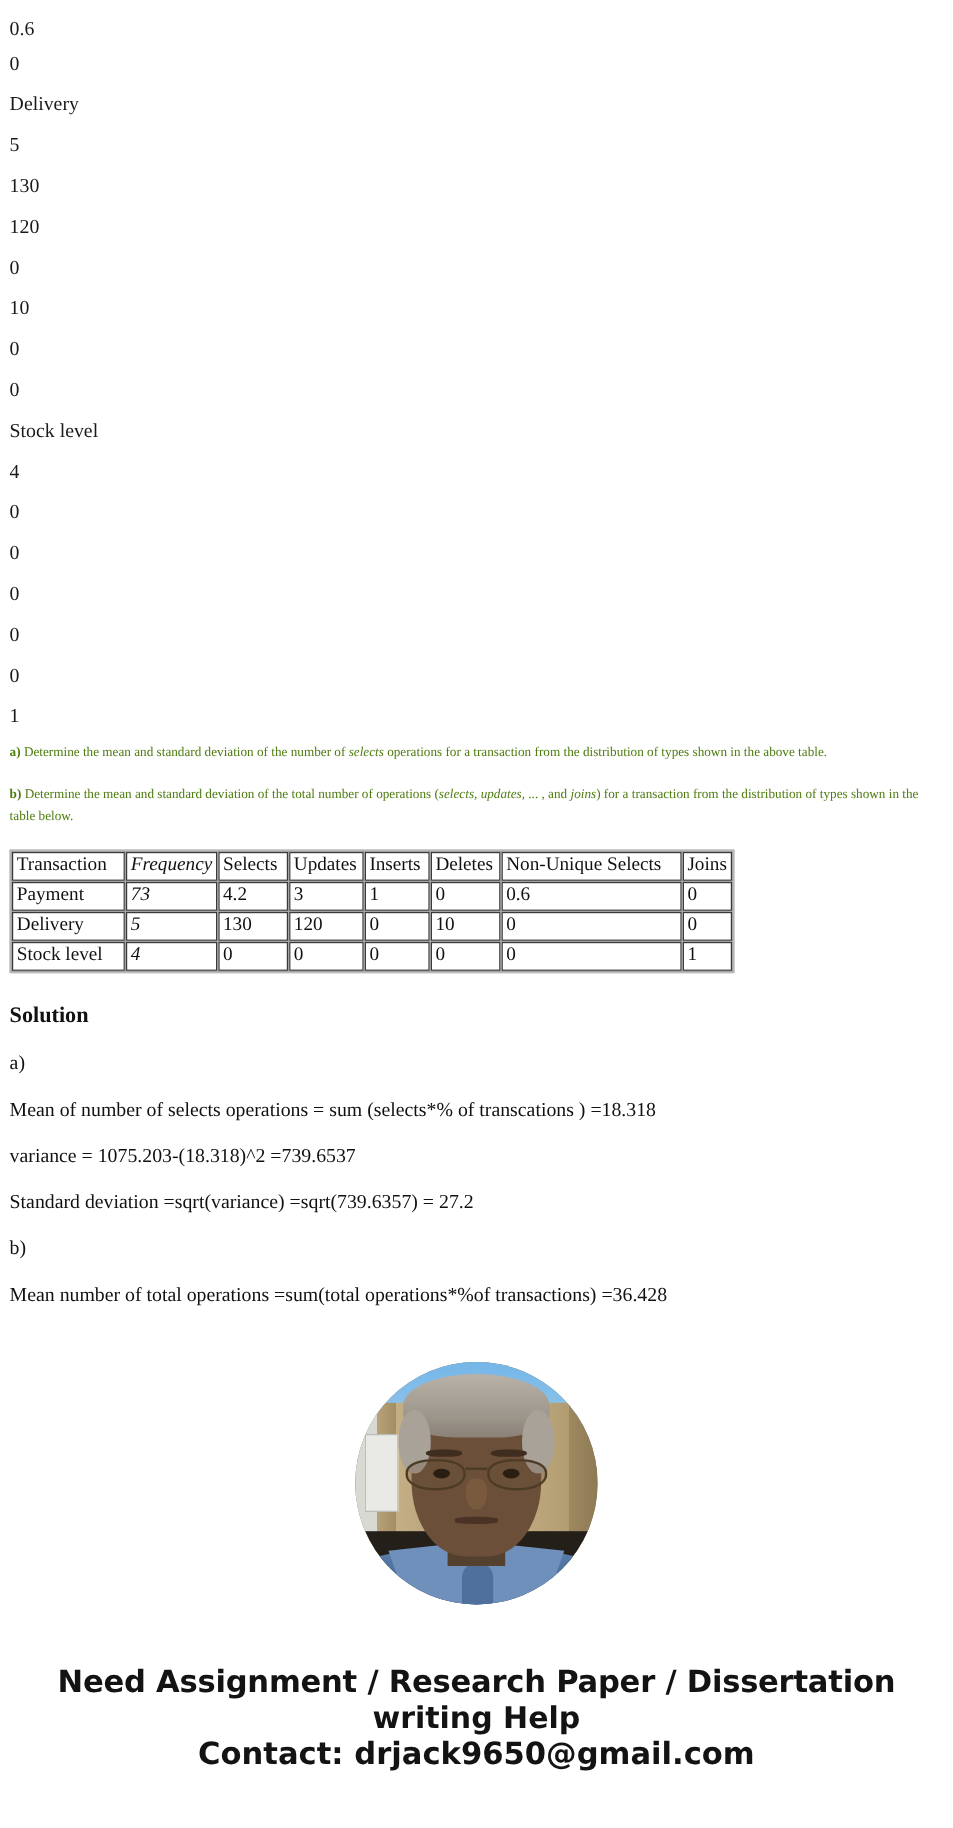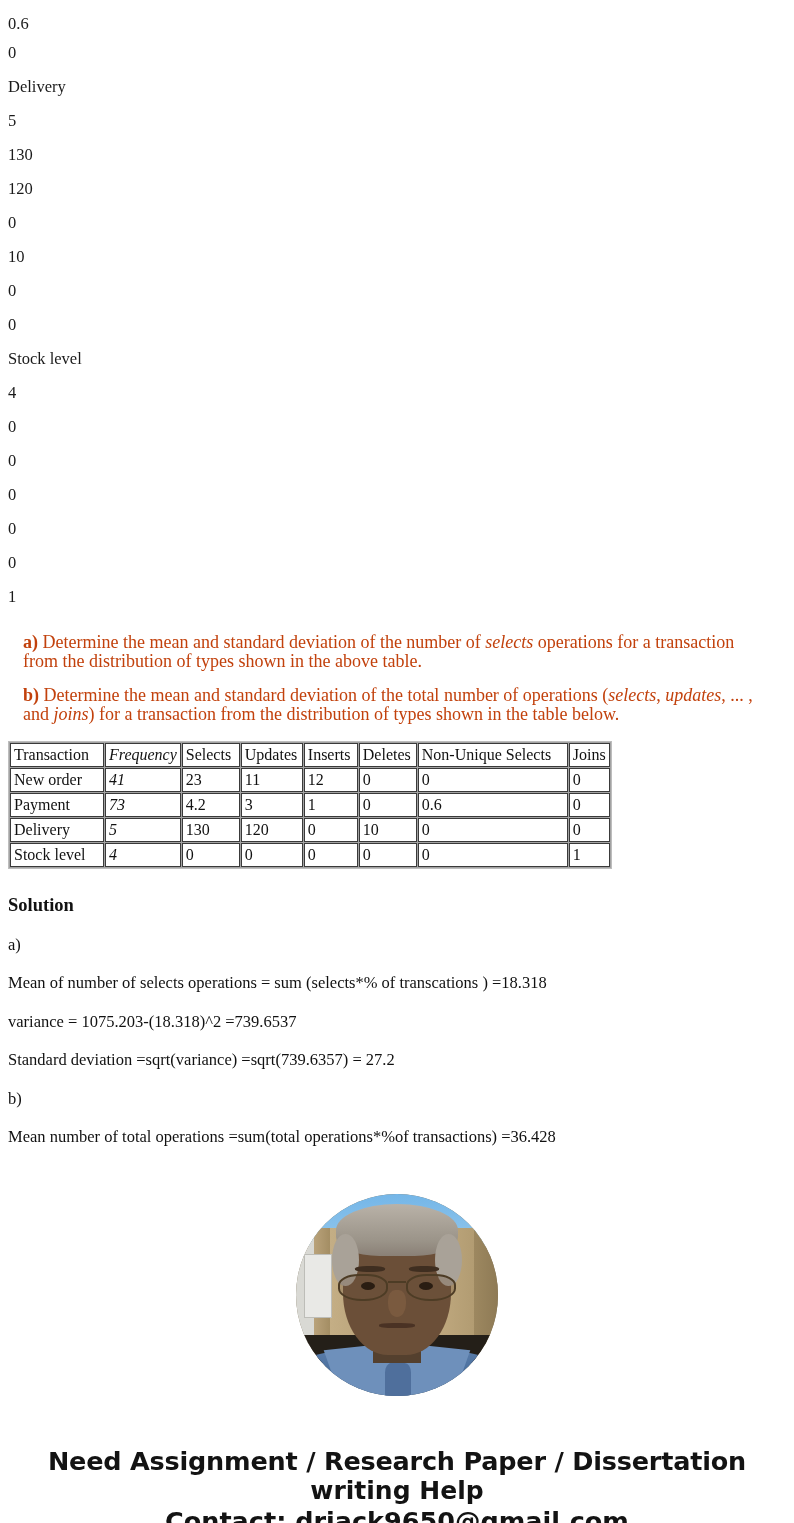--- a/index.html
+++ b/index.html
@@ -40,25 +40,25 @@
     color: #1a1a1a;
   }
   .fragment-list li:first-child {
     height: 32px;
     align-items: flex-end;
     padding-bottom: 4px;
   }
 
   
   .qpara {
-    font-size: 18px;
+    font-size: 11px;
     line-height: 18.5px;
-    margin: 15px;
+    margin: 0;
     padding: 0 14px 0 8px;
-    color: #c2410c;
+    color: #4d7c0f;
     text-align: left;
   }
   .qpara.first { padding-top: 4px; }
   .qpara + .qpara { margin-top: 16px; }
   .qpara b { font-weight: bold; }
   .qpara i { font-style: italic; }
 
   
   .tbl-wrap {
     padding: 0 0 0 8px;
@@ -321,30 +321,20 @@
           <th class="c-frequency">Frequency</th>
           <th class="c-selects">Selects</th>
           <th class="c-updates">Updates</th>
           <th class="c-inserts">Inserts</th>
           <th class="c-deletes">Deletes</th>
           <th class="c-nus">Non-Unique Selects</th>
           <th class="c-joins">Joins</th>
         </tr>
       </thead>
       <tbody>
-        <tr>
-          <td class="c-transaction">New order</td>
-          <td class="c-frequency">41</td>
-          <td class="c-selects">23</td>
-          <td class="c-updates">11</td>
-          <td class="c-inserts">12</td>
-          <td class="c-deletes">0</td>
-          <td class="c-nus">0</td>
-          <td class="c-joins">0</td>
-        </tr>
         <tr>
           <td class="c-transaction">Payment</td>
           <td class="c-frequency">73</td>
           <td class="c-selects">4.2</td>
           <td class="c-updates">3</td>
           <td class="c-inserts">1</td>
           <td class="c-deletes">0</td>
           <td class="c-nus">0.6</td>
           <td class="c-joins">0</td>
         </tr>

